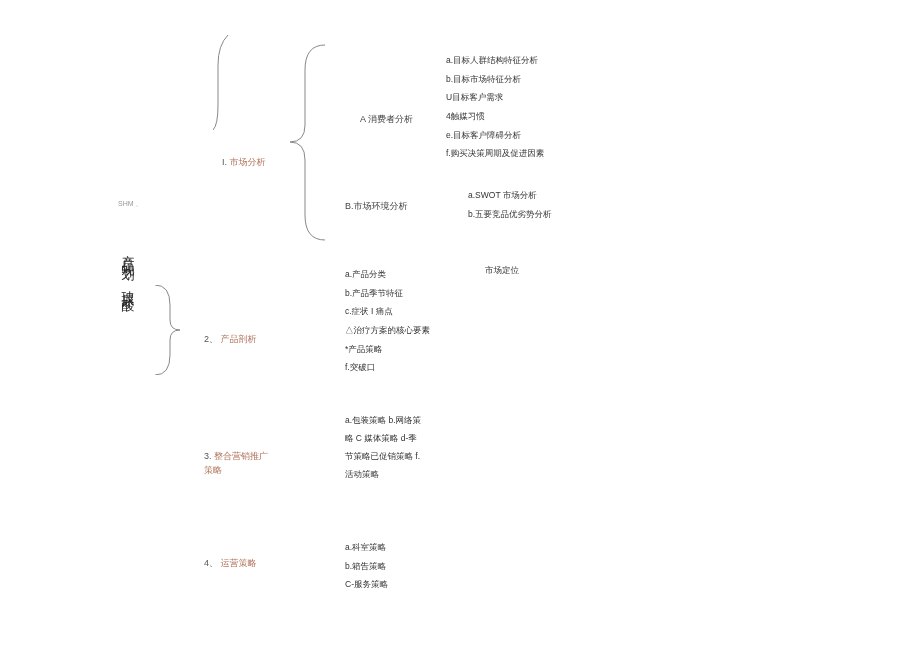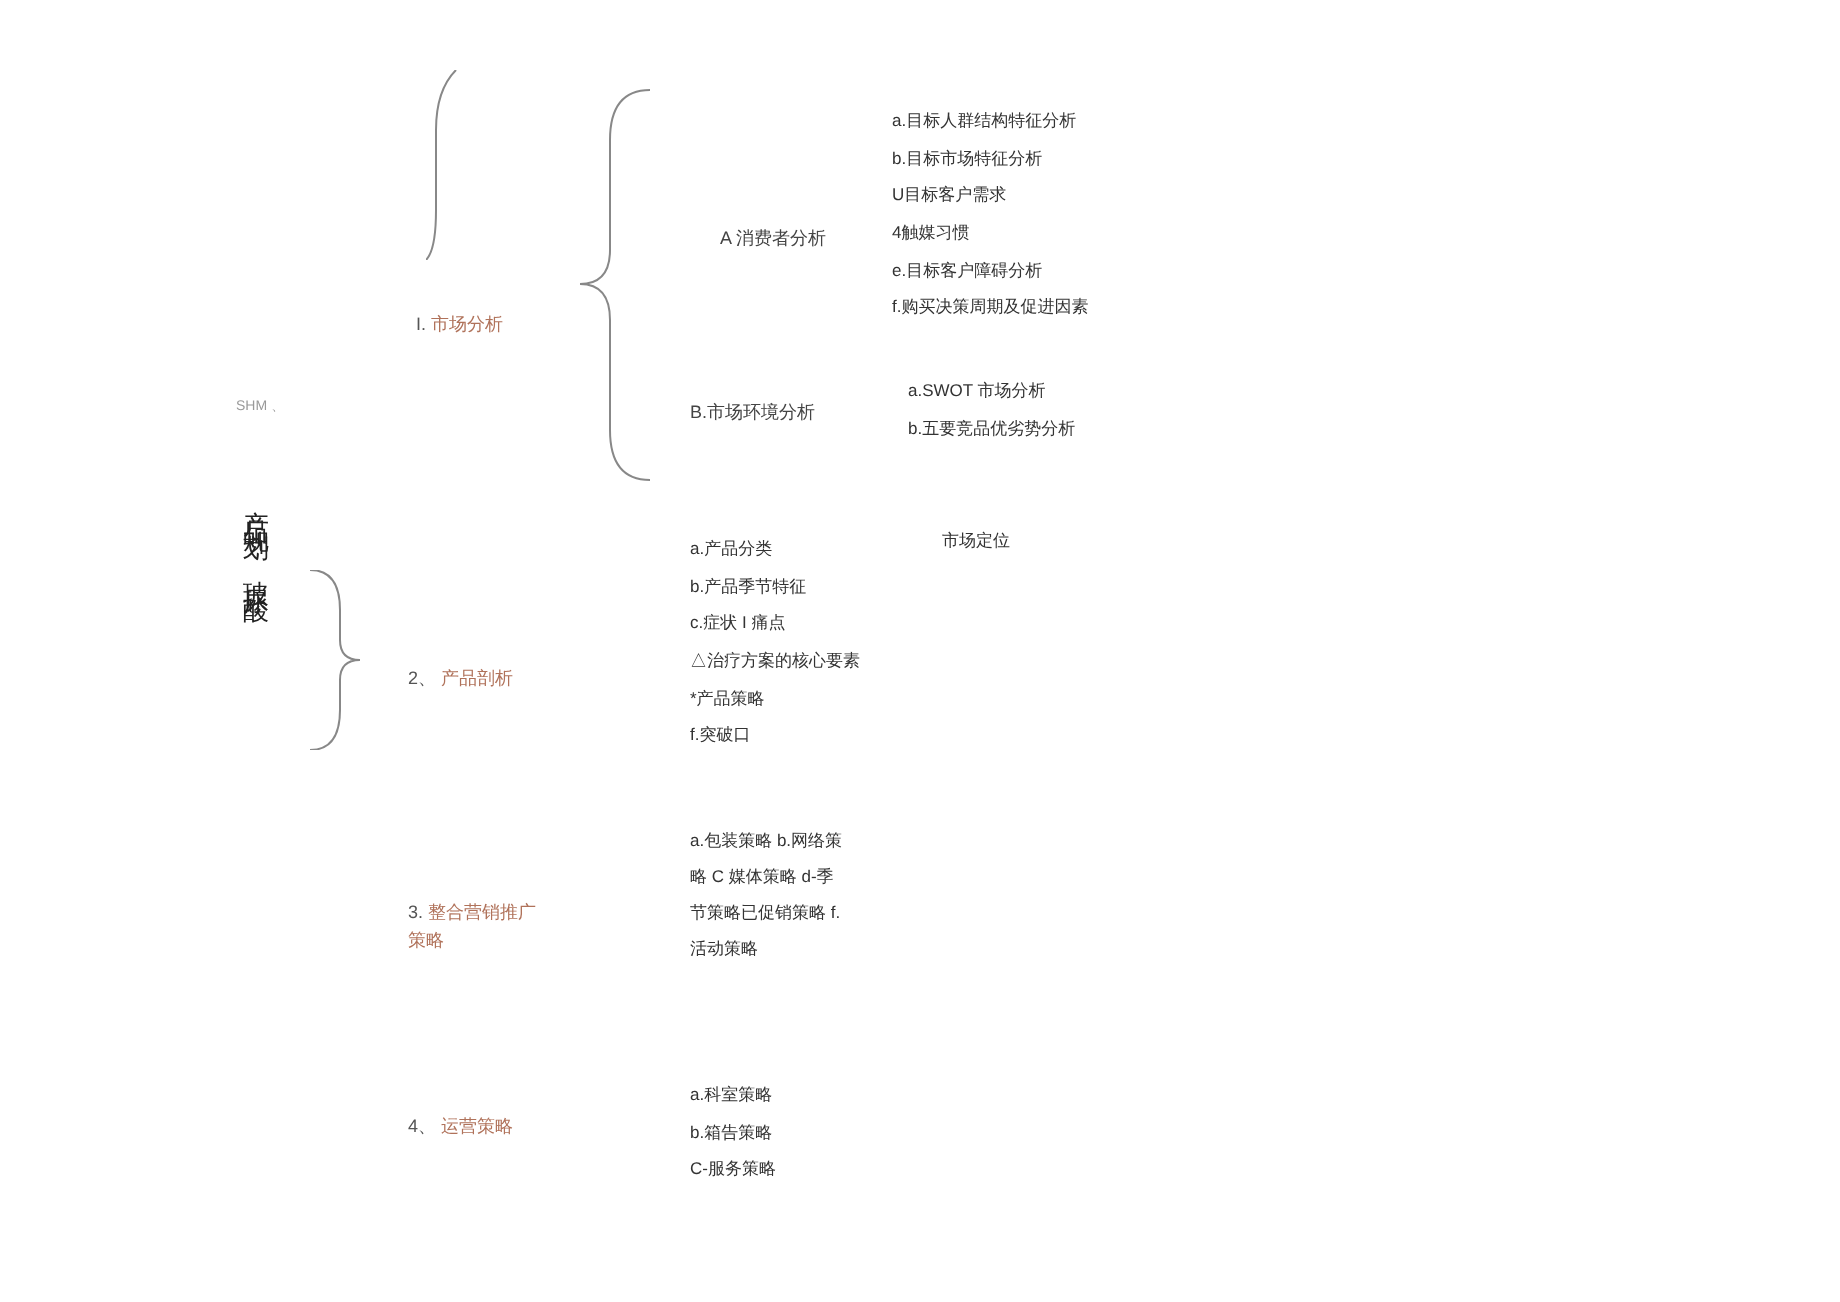--- a/index.html
+++ b/index.html
@@ -31,39 +31,39 @@
       color: #222;
       letter-spacing: 4px;
       line-height: 1.5;
     }
     .level2 {
       position: absolute;
       font-size: 9px;
     }
     .level2 .num { color: #555; }
     .level2 .txt { color: #b0725a; }
-    .level2-1 { left: 208px; top: 156px; }
+    .level2-1 { left: 222px; top: 156px; }
     .level2-2 { left: 204px; top: 319px; margin-top: 14px; }
     .level2-3 { left: 204px; top: 449px; line-height: 1.6; }
     .level2-4 { left: 204px; top: 557px; }
     .level3 {
       position: absolute;
       font-size: 9px;
       color: #444;
     }
     .l3-a { left: 360px; top: 113px; }
     .l3-b { left: 345px; top: 200px; }
     .leaf-group {
       position: absolute;
       font-size: 8.5px;
       color: #333;
       line-height: 2.2;
     }
     .leaf-1a { left: 446px; top: 51px; }
-    .leaf-1b { left: 454px; top: 186px; }
+    .leaf-1b { left: 468px; top: 186px; }
     .leaf-2 { left: 345px; top: 265px; }
     .leaf-3 { left: 345px; top: 412px; width: 80px; line-height: 2.1; }
     .leaf-4 { left: 345px; top: 538px; }
     
     .brace {
       position: absolute;
       stroke: #888;
       stroke-width: 1;
       fill: none;
     }

